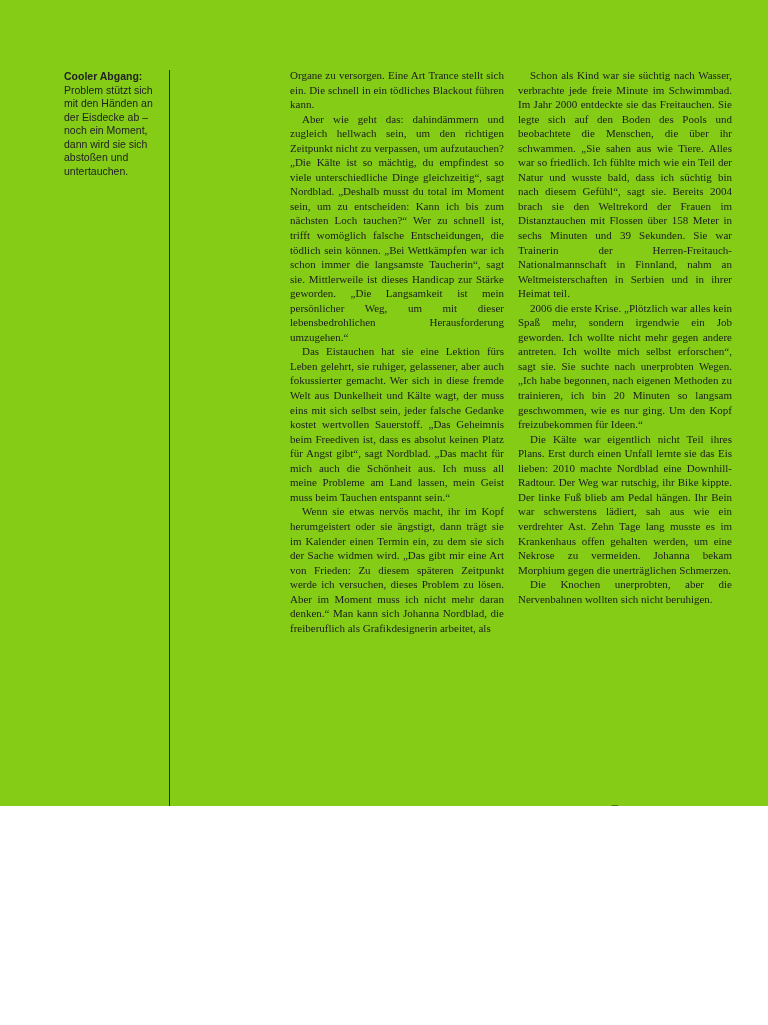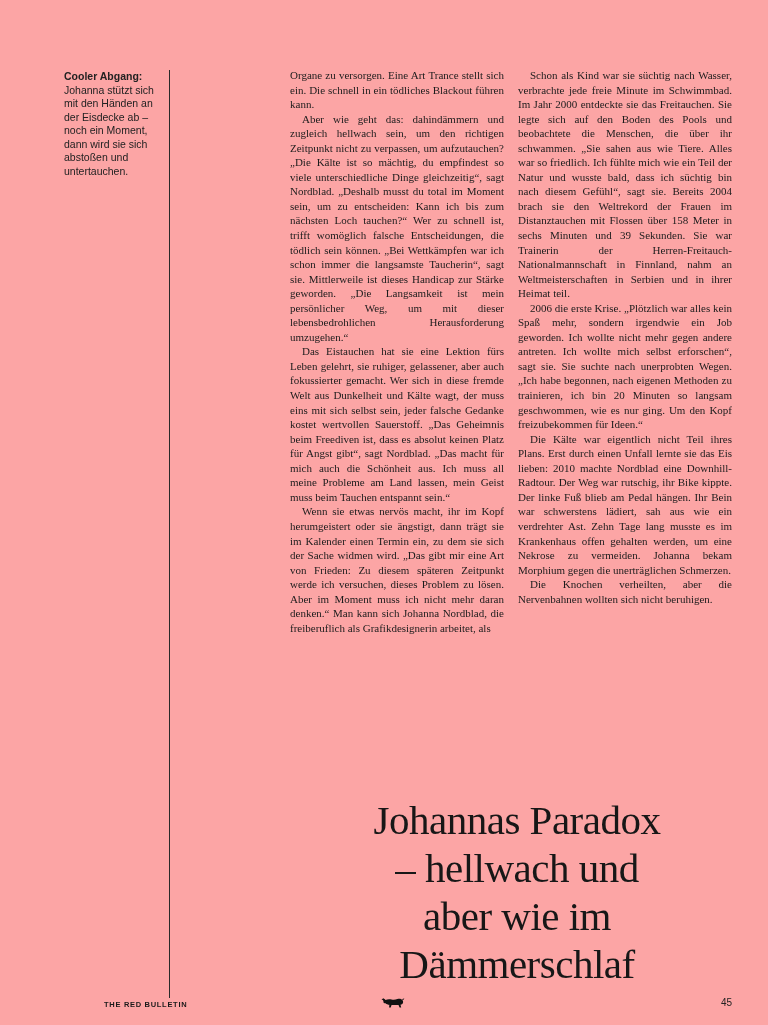--- a/index.html
+++ b/index.html
@@ -2,22 +2,22 @@
 <html><head>
 <meta charset="utf-8">
 <style>
   * { margin: 0; padding: 0; box-sizing: border-box; }
   html, body { background: #ffffff; }
   body { font-family: "Liberation Serif", serif; color: #1e1e1e; }
 
   .page {
     position: relative;
     width: 768px;
-    height: 1025px;
-    background: #fca5a5;
+    height: 806px;
+    background: #84cc16;
     overflow: hidden;
     outline: 1px solid #ececec;
   }
 
   
   .caption {
     position: absolute;
     left: 64px;
     top: 70px;
     width: 94px;
@@ -97,37 +97,37 @@
     color: #222;
   }
 </style>
 </head>
 <body>
 
 <div class="page">
 
   <aside class="caption">
     <p class="caption-title">Cooler Abgang:</p>
-    <p class="caption-body">Johanna stützt sich mit den Händen an der Eisdecke ab – noch ein Moment, dann wird sie sich abstoßen und untertauchen.</p>
+    <p class="caption-body">Problem stützt sich mit den Händen an der Eisdecke ab – noch ein Moment, dann wird sie sich abstoßen und untertauchen.</p>
   </aside>
 
   <div class="vrule"></div>
 
   <div class="col col1">
     <p>Organe zu versorgen. Eine Art Trance stellt sich ein. Die schnell in ein tödliches Blackout führen kann.</p>
     <p class="indent">Aber wie geht das: dahindämmern und zugleich hellwach sein, um den richtigen Zeitpunkt nicht zu verpassen, um aufzutauchen? „Die Kälte ist so mächtig, du empfindest so viele unterschiedliche Dinge gleichzeitig“, sagt Nordblad. „Deshalb musst du total im Moment sein, um zu entscheiden: Kann ich bis zum nächsten Loch tauchen?“ Wer zu schnell ist, trifft womöglich falsche Entscheidungen, die tödlich sein können. „Bei Wettkämpfen war ich schon immer die langsamste Taucherin“, sagt sie. Mittlerweile ist dieses Handicap zur Stärke geworden. „Die Langsamkeit ist mein persönlicher Weg, um mit dieser lebensbedrohlichen Herausforderung umzugehen.“</p>
     <p class="indent">Das Eistauchen hat sie eine Lektion fürs Leben gelehrt, sie ruhiger, gelassener, aber auch fokussierter gemacht. Wer sich in diese fremde Welt aus Dunkelheit und Kälte wagt, der muss eins mit sich selbst sein, jeder falsche Gedanke kostet wertvollen Sauerstoff. „Das Geheimnis beim Freediven ist, dass es absolut keinen Platz für Angst gibt“, sagt Nordblad. „Das macht für mich auch die Schönheit aus. Ich muss all meine Probleme am Land lassen, mein Geist muss beim Tauchen entspannt sein.“</p>
     <p class="indent">Wenn sie etwas nervös macht, ihr im Kopf herumgeistert oder sie ängstigt, dann trägt sie im Kalender einen Termin ein, zu dem sie sich der Sache widmen wird. „Das gibt mir eine Art von Frieden: Zu diesem späteren Zeitpunkt werde ich versuchen, dieses Problem zu lösen. Aber im Moment muss ich nicht mehr daran denken.“ Man kann sich Johanna Nordblad, die freiberuflich als Grafikdesignerin arbeitet, als</p>
   </div>
 
   <div class="col col2">
     <p class="indent">Schon als Kind war sie süchtig nach Wasser, verbrachte jede freie Minute im Schwimmbad. Im Jahr 2000 entdeckte sie das Freitauchen. Sie legte sich auf den Boden des Pools und beobachtete die Menschen, die über ihr schwammen. „Sie sahen aus wie Tiere. Alles war so friedlich. Ich fühlte mich wie ein Teil der Natur und wusste bald, dass ich süchtig bin nach diesem Gefühl“, sagt sie. Bereits 2004 brach sie den Weltrekord der Frauen im Distanztauchen mit Flossen über 158 Meter in sechs Minuten und 39 Sekunden. Sie war Trainerin der Herren-Freitauch-Nationalmannschaft in Finnland, nahm an Weltmeisterschaften in Serbien und in ihrer Heimat teil.</p>
     <p class="indent">2006 die erste Krise. „Plötzlich war alles kein Spaß mehr, sondern irgendwie ein Job geworden. Ich wollte nicht mehr gegen andere antreten. Ich wollte mich selbst erforschen“, sagt sie. Sie suchte nach unerprobten Wegen. „Ich habe begonnen, nach eigenen Methoden zu trainieren, ich bin 20 Minuten so langsam geschwommen, wie es nur ging. Um den Kopf freizubekommen für Ideen.“</p>
     <p class="indent">Die Kälte war eigentlich nicht Teil ihres Plans. Erst durch einen Unfall lernte sie das Eis lieben: 2010 machte Nordblad eine Downhill-Radtour. Der Weg war rutschig, ihr Bike kippte. Der linke Fuß blieb am Pedal hängen. Ihr Bein war schwerstens lädiert, sah aus wie ein verdrehter Ast. Zehn Tage lang musste es im Krankenhaus offen gehalten werden, um eine Nekrose zu vermeiden. Johanna bekam Morphium gegen die unerträglichen Schmerzen.</p>
-    <p class="indent">Die Knochen verheilten, aber die Nervenbahnen wollten sich nicht beruhigen.</p>
+    <p class="indent">Die Knochen unerprobten, aber die Nervenbahnen wollten sich nicht beruhigen.</p>
   </div>
 
   <h1 class="headline">
     <span>Johannas Paradox</span>
     <span>– hellwach und</span>
     <span>aber wie im</span>
     <span>Dämmerschlaf</span>
   </h1>
 
   <div class="footer-magazine">THE RED BULLETIN</div>

